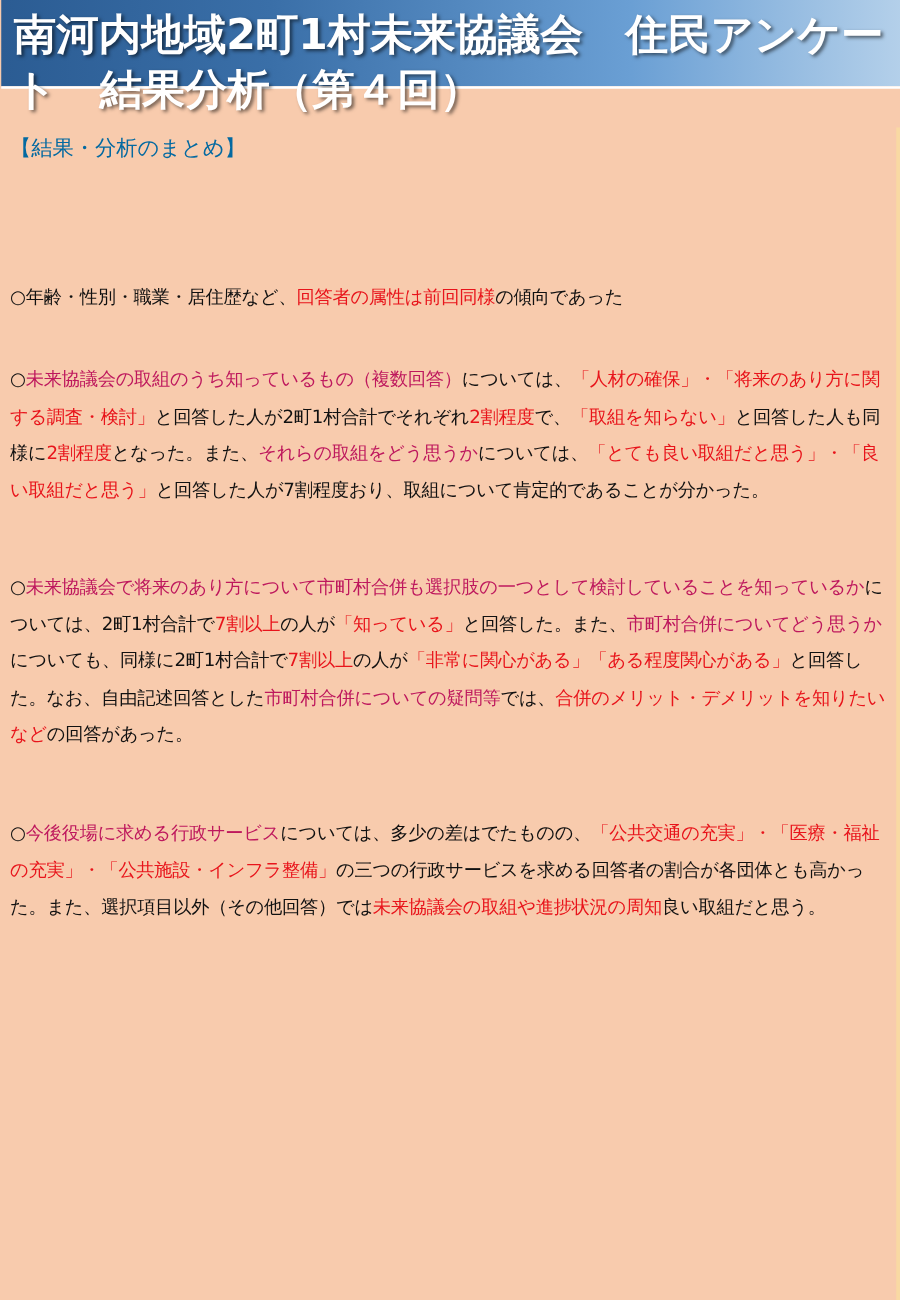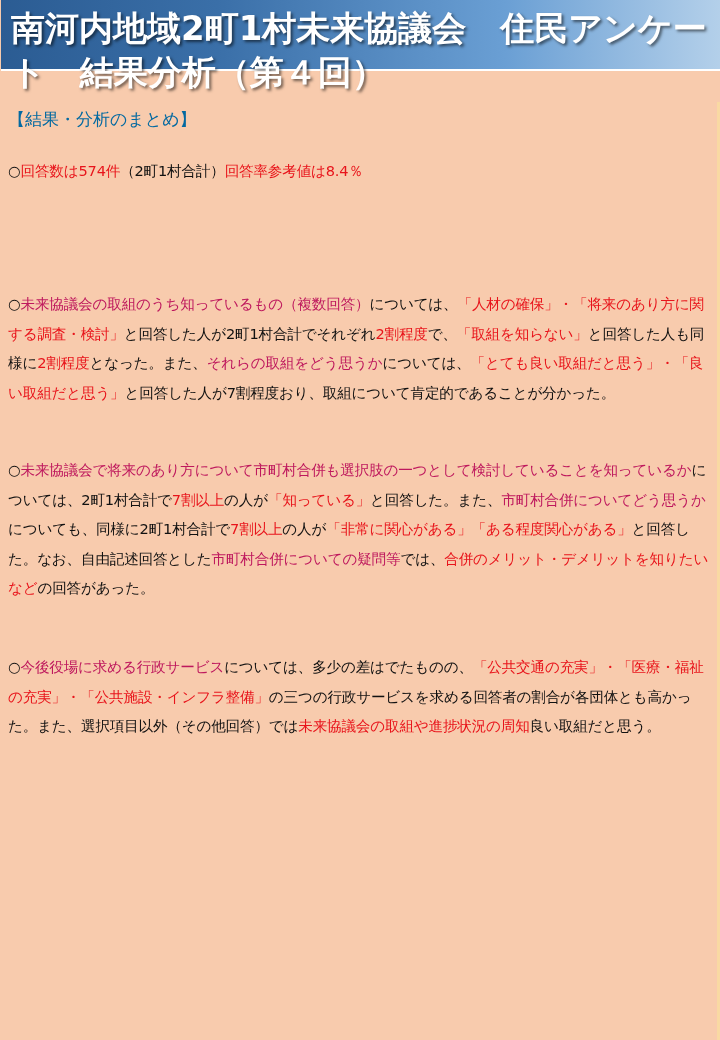--- a/index.html
+++ b/index.html
@@ -73,17 +73,17 @@
 </head>
 <body>
 
 <div class="header">
   <h1 class="header-title">南河内地域2町1村未来協議会　住民アンケート　結果分析（第４回）</h1>
 </div>
 
 <div class="content">
   <h2 class="section-heading">【結果・分析のまとめ】</h2>
 
-  <p class="para" style="top:54px;"><span class="c-black">○</span><span class="c-red">回答数は574件</span><span class="c-black">（2町1村合計）</span><span class="c-red">回答率参考値は8.4％</span></p>
+  <p class="para" style="top:121px;"><span class="c-black">○年齢・性別・職業・居住歴など、</span><span class="c-red">回答者の属性は前回同様</span><span class="c-black">の傾向であった</span></p>
   <p class="para" style="top:187px;"><span class="c-black">○</span><span class="c-blue">未来協議会の取組のうち知っているもの（複数回答）</span><span class="c-black">については、</span><span class="c-red">「人材の確保」・「将来のあり方に関する調査・検討」</span><span class="c-black">と回答した人が2町1村合計でそれぞれ</span><span class="c-red">2割程度</span><span class="c-black">で、</span><span class="c-red">「取組を知らない」</span><span class="c-black">と回答した人も同様に</span><span class="c-red">2割程度</span><span class="c-black">となった。また、</span><span class="c-blue">それらの取組をどう思うか</span><span class="c-black">については、</span><span class="c-red">「とても良い取組だと思う」・「良い取組だと思う」</span><span class="c-black">と回答した人が7割程度おり、取組について肯定的であることが分かった。</span></p>
   <p class="para" style="top:353px;"><span class="c-black">○</span><span class="c-blue">未来協議会で将来のあり方について市町村合併も選択肢の一つとして検討していることを知っているか</span><span class="c-black">については、2町1村合計で</span><span class="c-red">7割以上</span><span class="c-black">の人が</span><span class="c-red">「知っている」</span><span class="c-black">と回答した。また、</span><span class="c-blue">市町村合併についてどう思うか</span><span class="c-black">についても、同様に2町1村合計で</span><span class="c-red">7割以上</span><span class="c-black">の人が</span><span class="c-red">「非常に関心がある」「ある程度関心がある」</span><span class="c-black">と回答した。なお、自由記述回答とした</span><span class="c-blue">市町村合併についての疑問等</span><span class="c-black">では、</span><span class="c-red">合併のメリット・デメリットを知りたいなど</span><span class="c-black">の回答があった。</span></p>
   <p class="para" style="top:550px;"><span class="c-black">○</span><span class="c-blue">今後役場に求める行政サービス</span><span class="c-black">については、多少の差はでたものの、</span><span class="c-red">「公共交通の充実」・「医療・福祉の充実」・「公共施設・インフラ整備」</span><span class="c-black">の三つの行政サービスを求める回答者の割合が各団体とも高かった。また、選択項目以外（その他回答）では</span><span class="c-red">未来協議会の取組や進捗状況の周知</span><span class="c-black">良い取組だと思う。</span></p>
 </div>
 
 </body></html>

